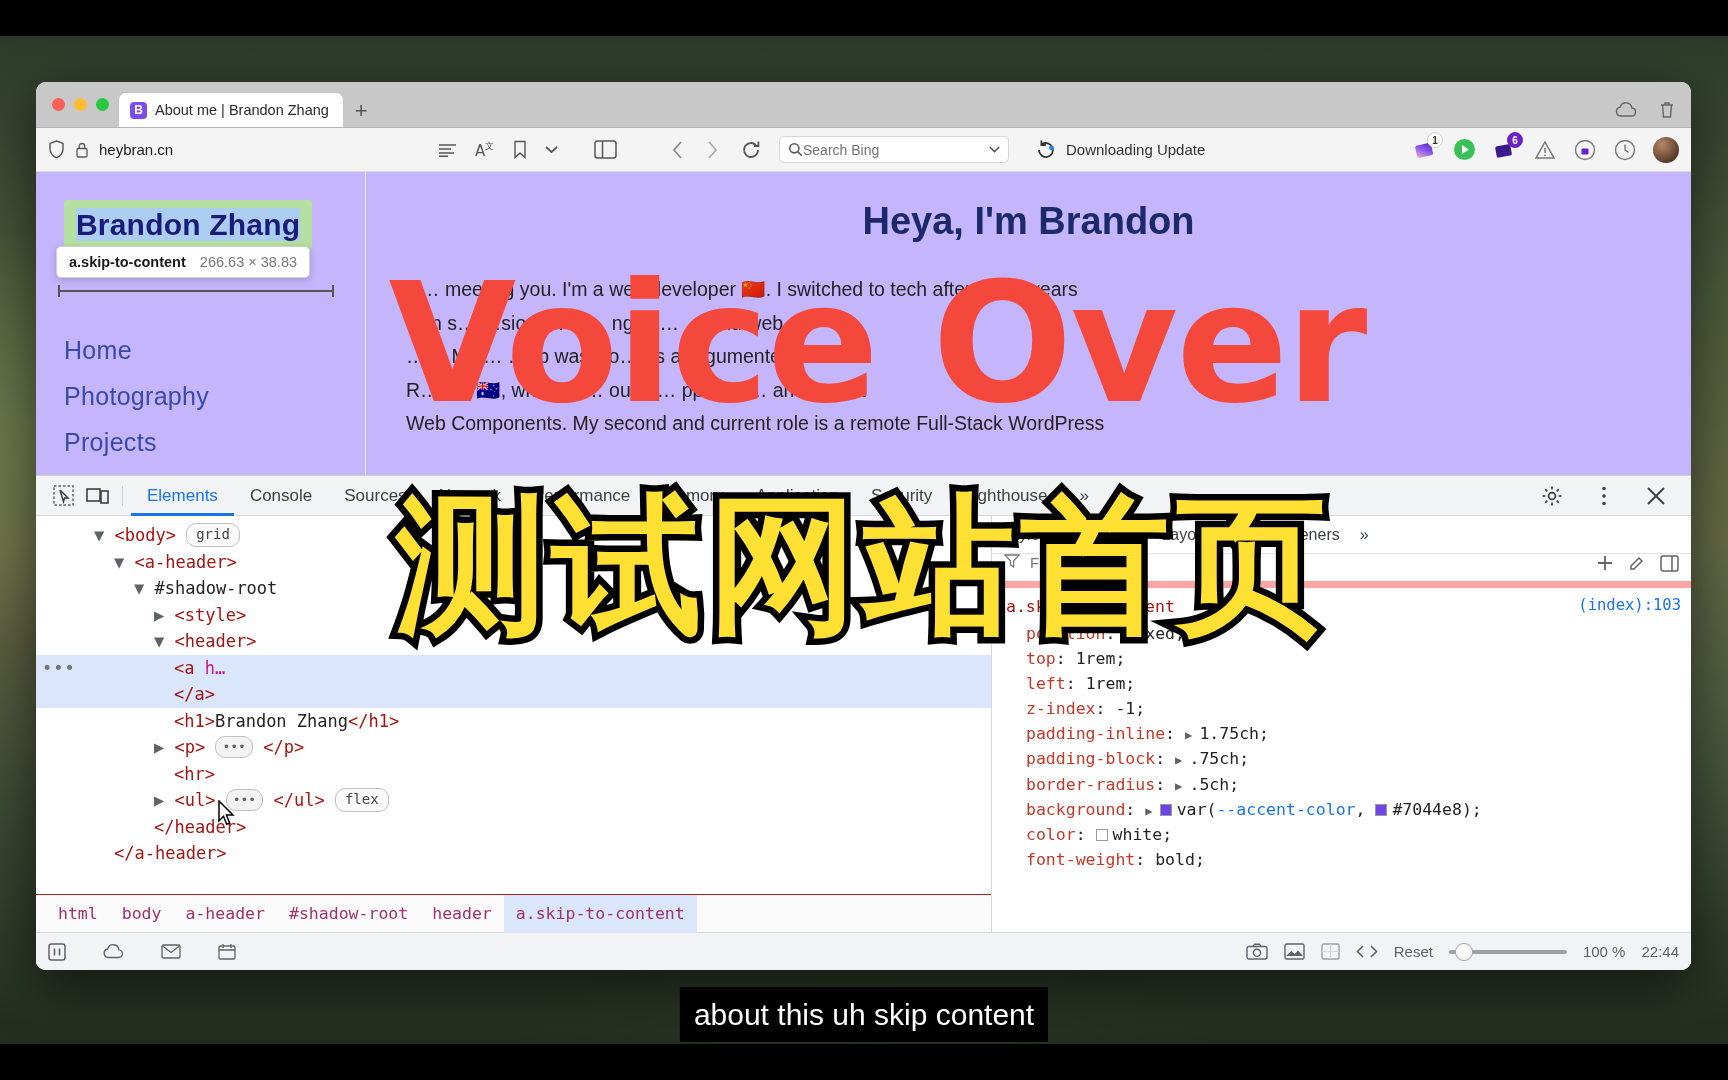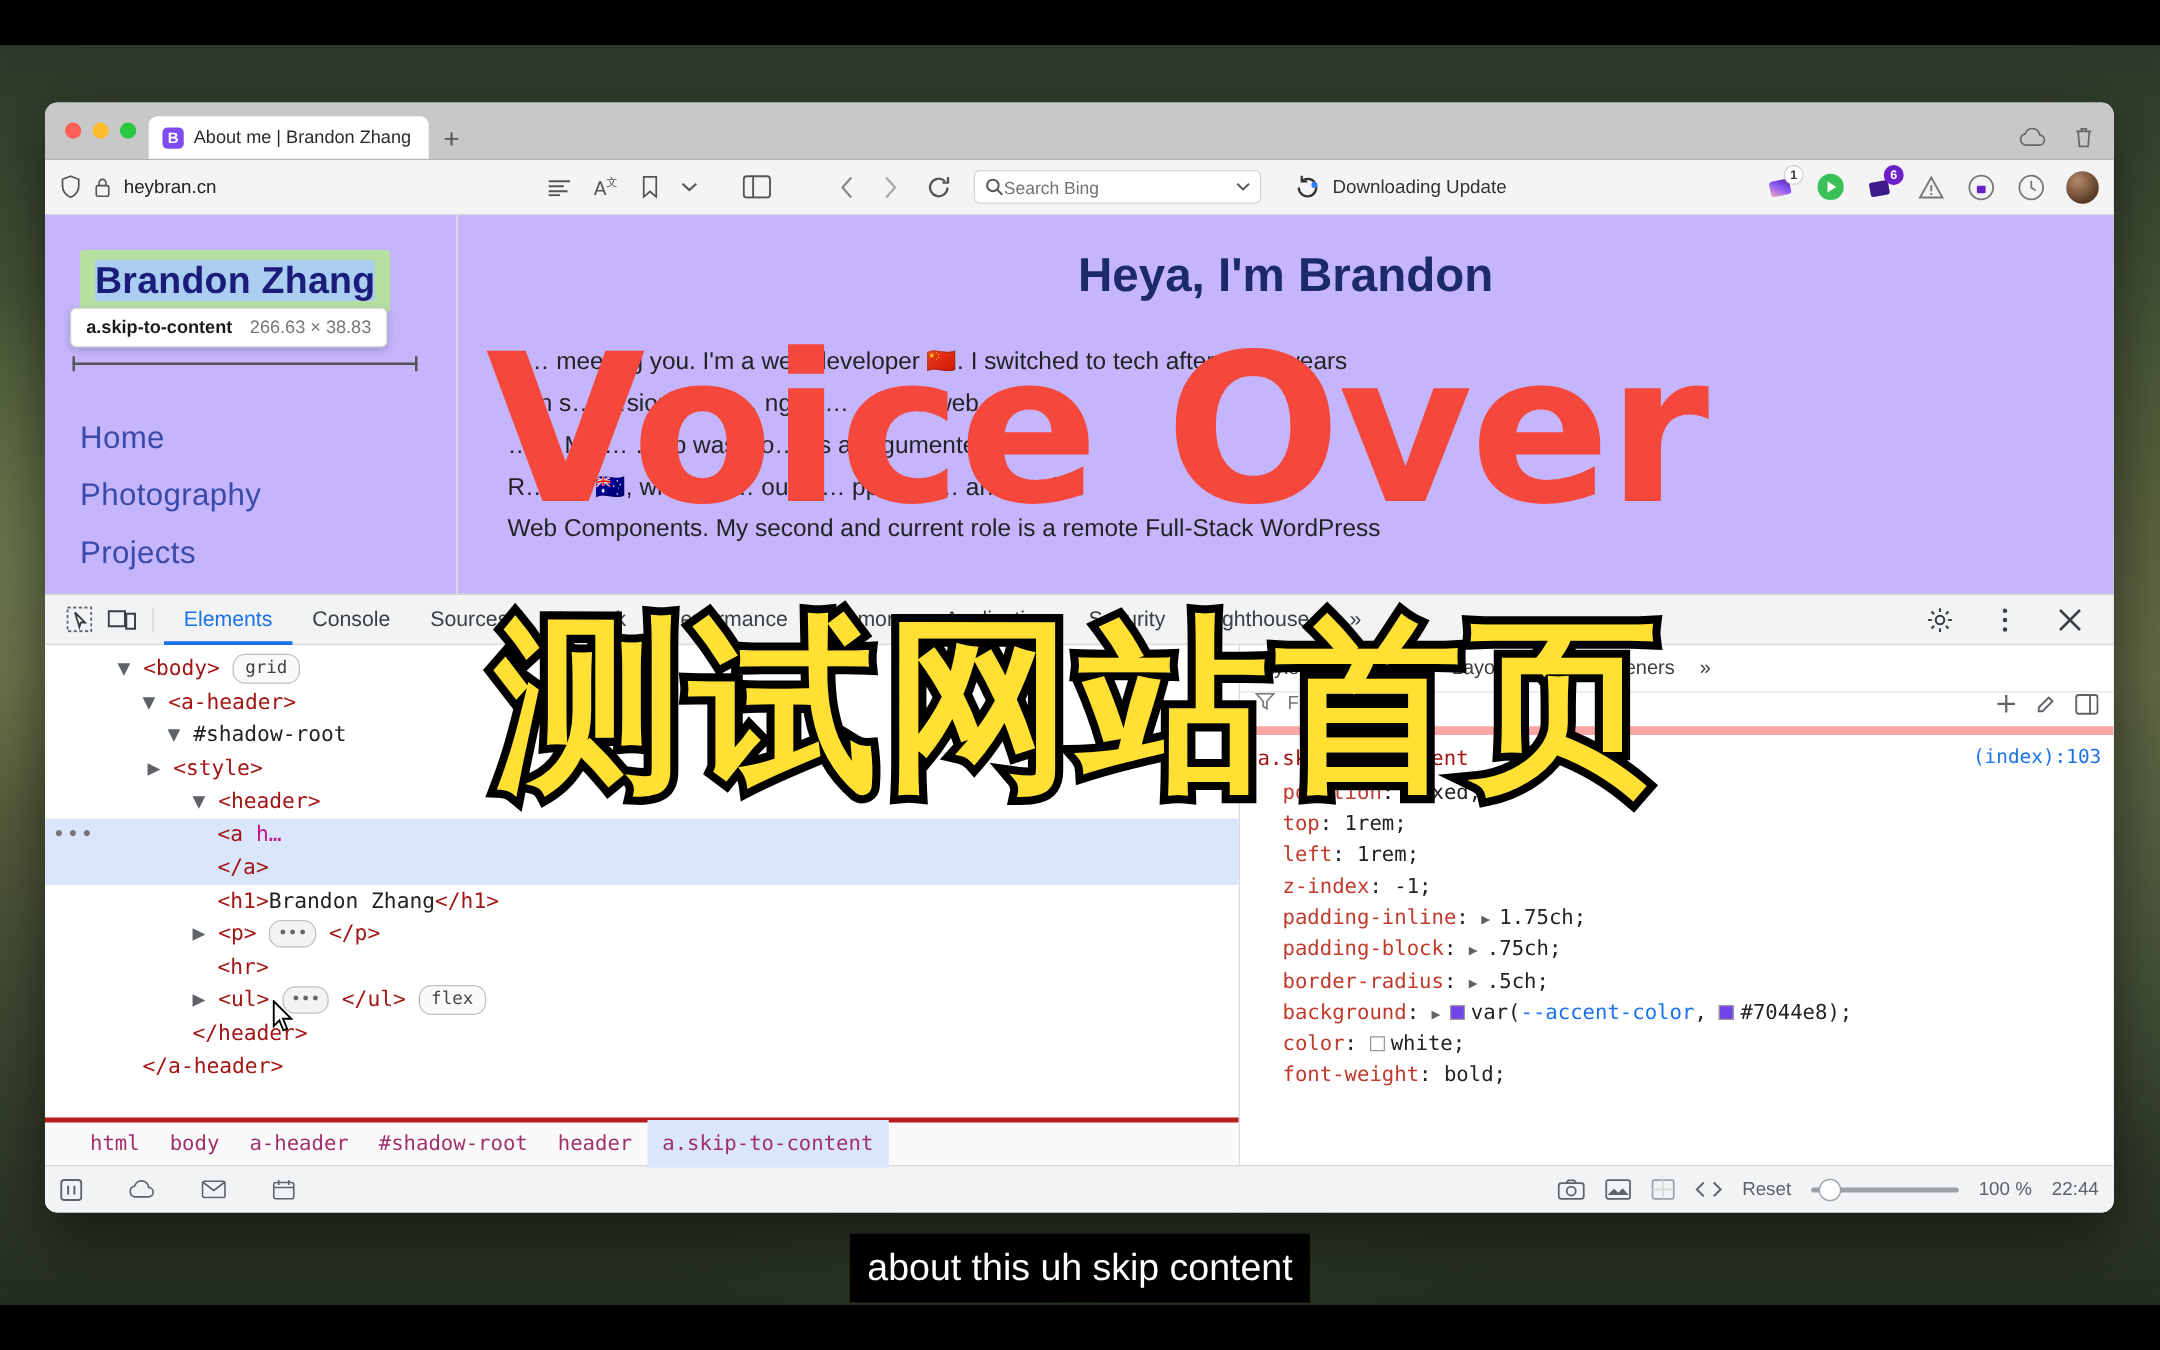--- a/index.html
+++ b/index.html
@@ -163,22 +163,22 @@
   .sel-name { color:#a31515; }
   .src-link { color:#1a73e8; font-size:15.5px; }
   .prop { color:#c0392b; }
   .val { color:#222; }
   .val-kw { color:#1a73e8; }
   .css-line { padding-left:34px; white-space:pre; }
   .swatch { display:inline-block; width:12px; height:12px; border:1px solid #999; vertical-align:-1px; margin-right:5px;}
   .tri { color:#5f6368; font-size:12px; }
 
   .breadcrumb {
-    height:38px; background:#fafafa; border-top:4px solid #b91c1c;
-    display:flex; align-items:center; padding:0 24px;
+    height:38px; background:#fafafa; border-top:1px solid #b91c1c;
+    display:flex; align-items:center; padding:0 10px;
     font-family:"DejaVu Sans Mono", monospace; font-size:16.5px; color:#a0306a;
     position:absolute; bottom:38px; left:0; width:955px; z-index:5;
   }
   .crumb { padding:0 12px; height:38px; display:flex; align-items:center; }
   .crumb.sel { background:#d9e6fb; }
   .dt-status {
     position:absolute; bottom:0; left:0; width:100%; height:38px;
     background:#f1f3f4; border-top:1px solid #d8d8d8; display:flex;
     align-items:center; padding:0 12px; gap:37px; color:#5f6368; font-size:15px;
   }
@@ -470,21 +470,21 @@
             </span>
           </div>
         </div>
 
         <div class="dt-body">
           <div class="dom-pane">
             <div class="dom-lines" id="dom-lines">
                 <div class="dom-line" style="padding-left: 58px;"><span class="caret">▼</span> <span class="tag">&lt;body&gt;</span> <span class="badge-pill">grid</span></div>
                 <div class="dom-line" style="padding-left: 78px;"><span class="caret">▼</span> <span class="tag">&lt;a-header&gt;</span></div>
                 <div class="dom-line" style="padding-left: 98px;"><span class="caret">▼</span> <span class="txt">#shadow-root</span></div>
-                <div class="dom-line" style="padding-left: 82px;"><span class="caret">▶</span> <span class="tag">&lt;style&gt;</span></div>
+                <div class="dom-line" style="padding-left: 118px;"><span class="caret">▶</span> <span class="tag">&lt;style&gt;</span></div>
                 <div class="dom-line" style="padding-left: 118px;"><span class="caret">▼</span> <span class="tag">&lt;header&gt;</span></div>
                 <div class="dom-line sel" style="padding-left: 138px;"><span class="dots3" style="left:6px">•••</span><span class="tag">&lt;a</span> <span class="attr">h…</span></div>
                 <div class="dom-line sel" style="padding-left: 138px;"><span class="tag">&lt;/a&gt;</span></div>
                 <div class="dom-line" style="padding-left: 138px;"><span class="tag">&lt;h1&gt;</span><span class="txt">Brandon Zhang</span><span class="tag">&lt;/h1&gt;</span></div>
                 <div class="dom-line" style="padding-left: 118px;"><span class="caret">▶</span> <span class="tag">&lt;p&gt;</span> <span class="dots-pill">•••</span> <span class="tag">&lt;/p&gt;</span></div>
                 <div class="dom-line" style="padding-left: 138px;"><span class="tag">&lt;hr&gt;</span></div>
                 <div class="dom-line" style="padding-left: 118px;"><span class="caret">▶</span> <span class="tag">&lt;ul&gt;</span> <span class="dots-pill">•••</span> <span class="tag">&lt;/ul&gt;</span> <span class="badge-pill">flex</span></div>
                 <div class="dom-line" style="padding-left: 118px;"><span class="tag">&lt;/header&gt;</span></div>
                 <div class="dom-line" style="padding-left: 78px;"><span class="tag">&lt;/a-header&gt;</span></div>
               </div>

